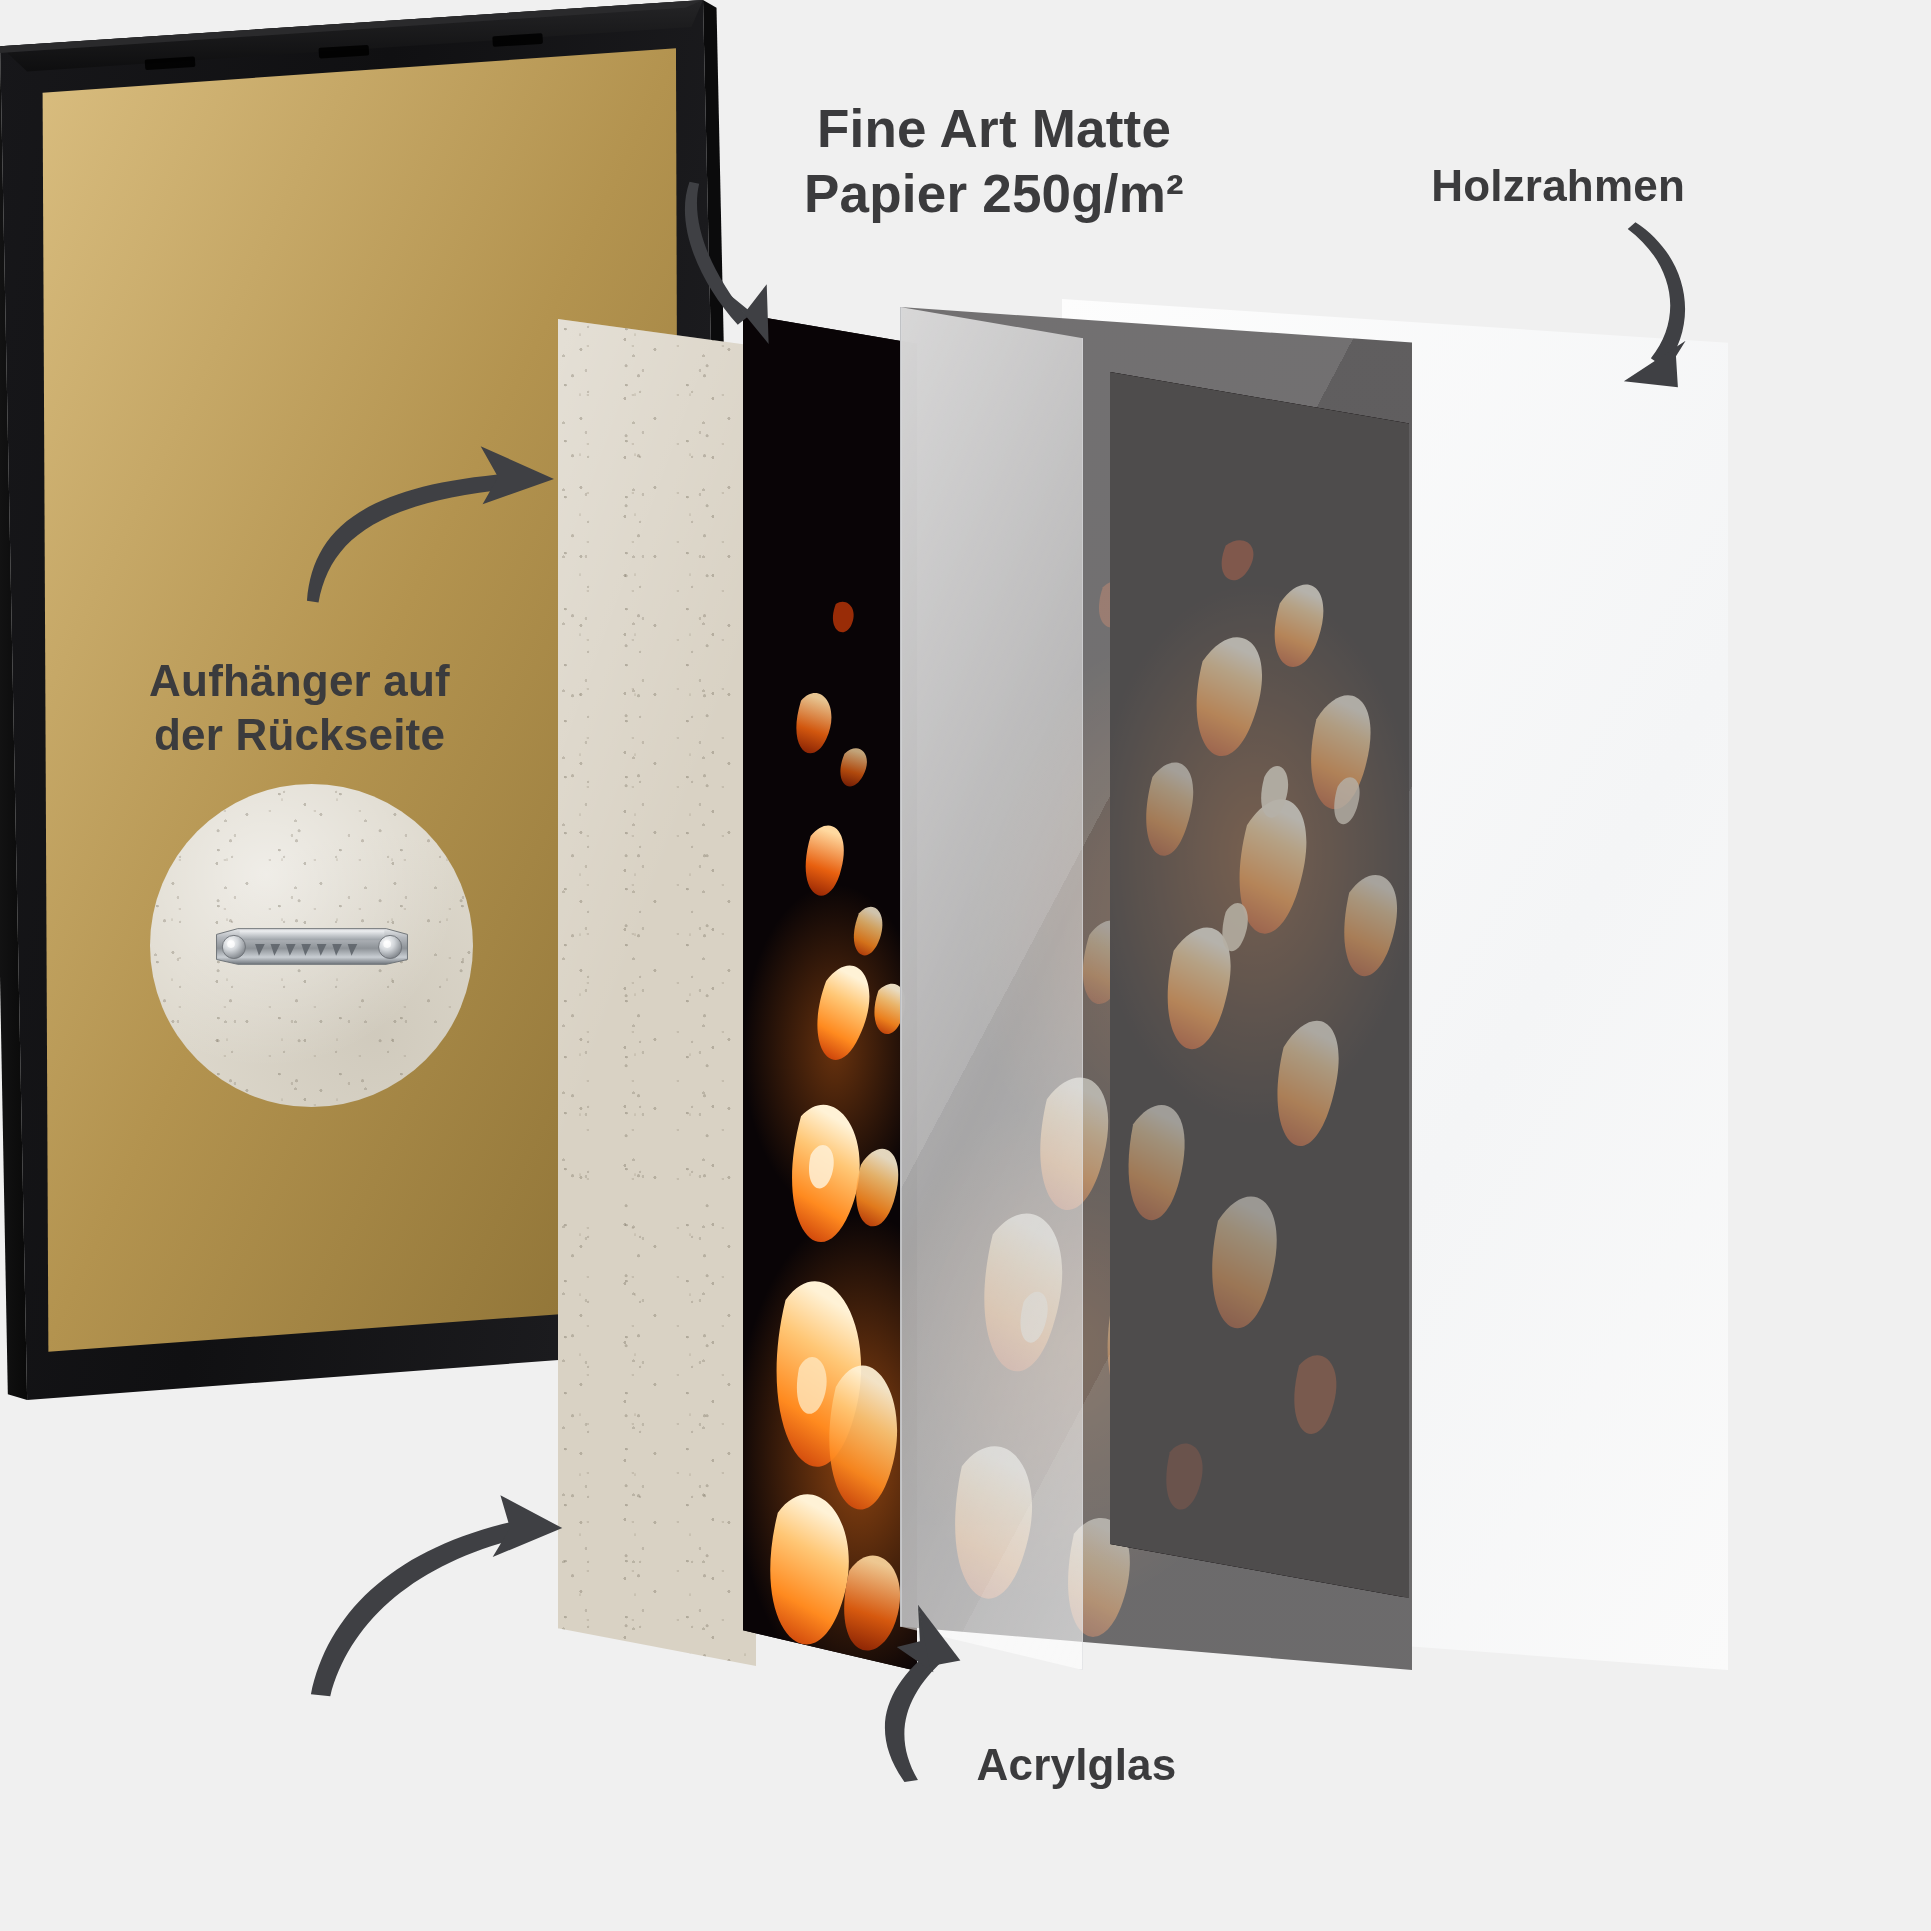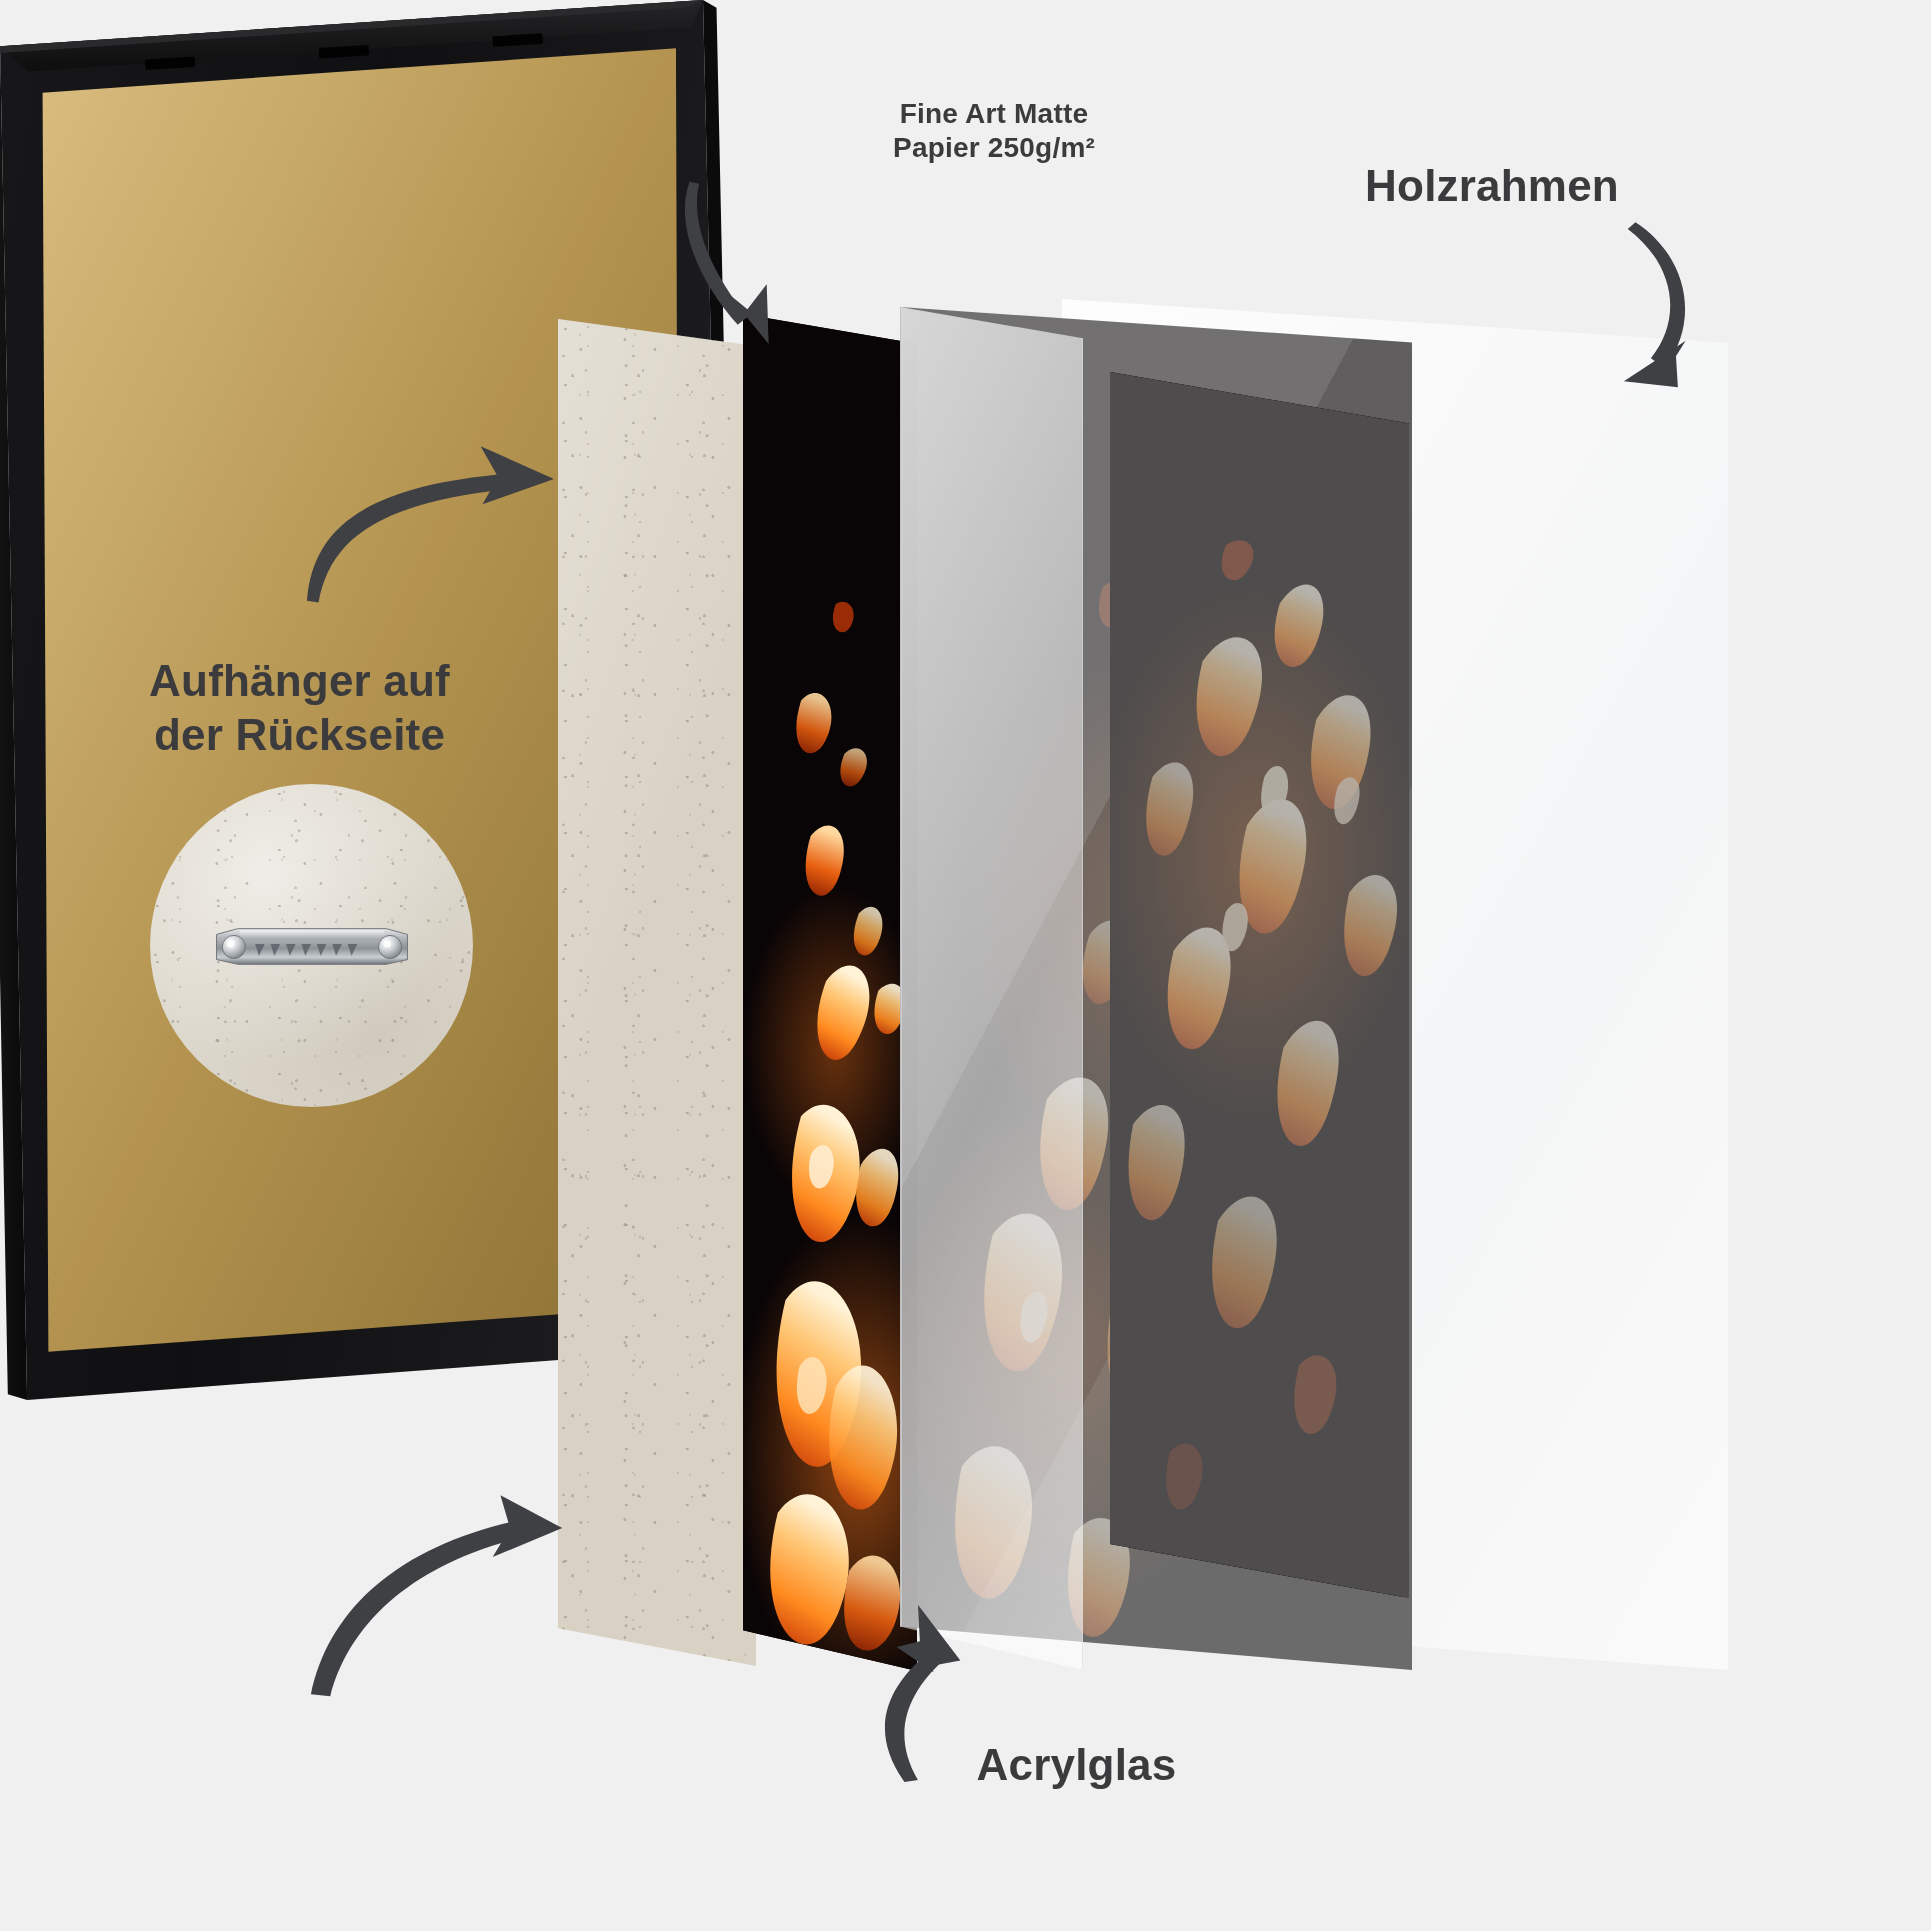--- a/index.html
+++ b/index.html
@@ -13,22 +13,22 @@
 
   
   .label {
     position:absolute;
     color:#3b3b3d;
     font-weight:700;
     line-height:1.22;
     letter-spacing:0.2px;
     white-space:pre-line;
   }
-  #lbl-paper   { left:772px;  top:97px;  width:444px; font-size:28px; text-align:center; }
-  #lbl-frame   { left:1299px; top:159px;  width:386px; font-size:44px; text-align:center; }
+  #lbl-paper   { left:772px;  top:97px;  width:444px; font-size:53px; text-align:center; }
+  #lbl-frame   { left:1299px; top:159px;  width:386px; font-size:44px; text-align:right; }
   #lbl-hanger  { left:87px;   top:623px;  width:425px; font-size:44px; text-align:center;margin-top:31px; }
   #lbl-board   { left:116px;  top:1728px; width:386px; font-size:44px; text-align:center; }
   #lbl-acryl   { left:917px;  top:1738px; width:319px; font-size:44px; text-align:center; }
 
   
   .arrow { position:absolute; pointer-events:none; }
   .arrow svg { display:block; overflow:visible; }
   .arrow path { fill:#3f4044; }
 
   

